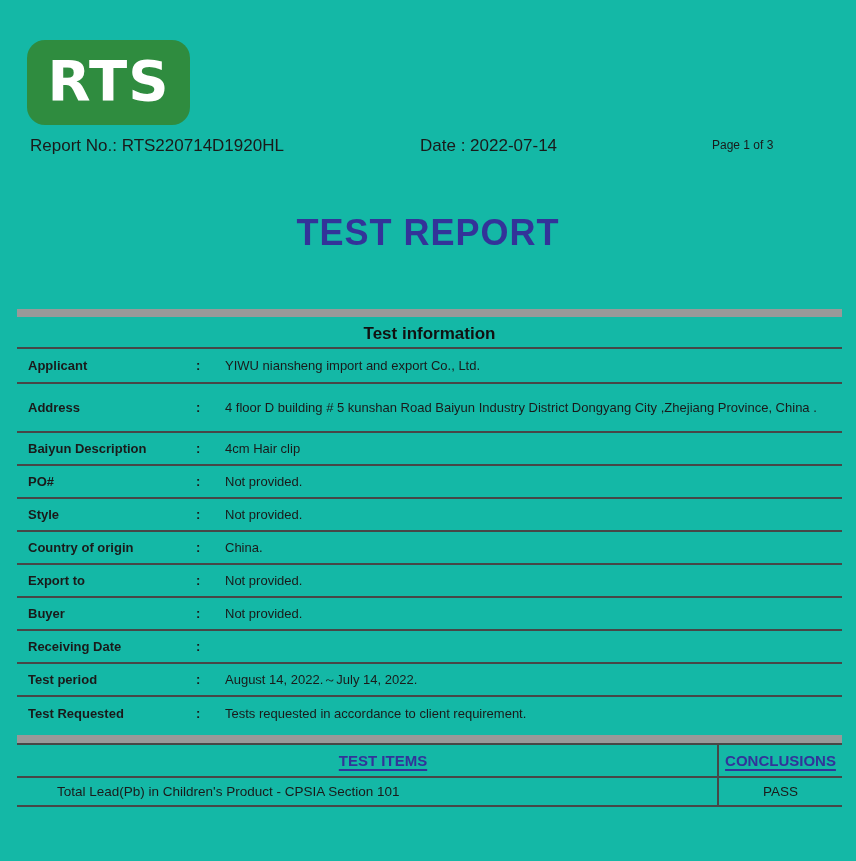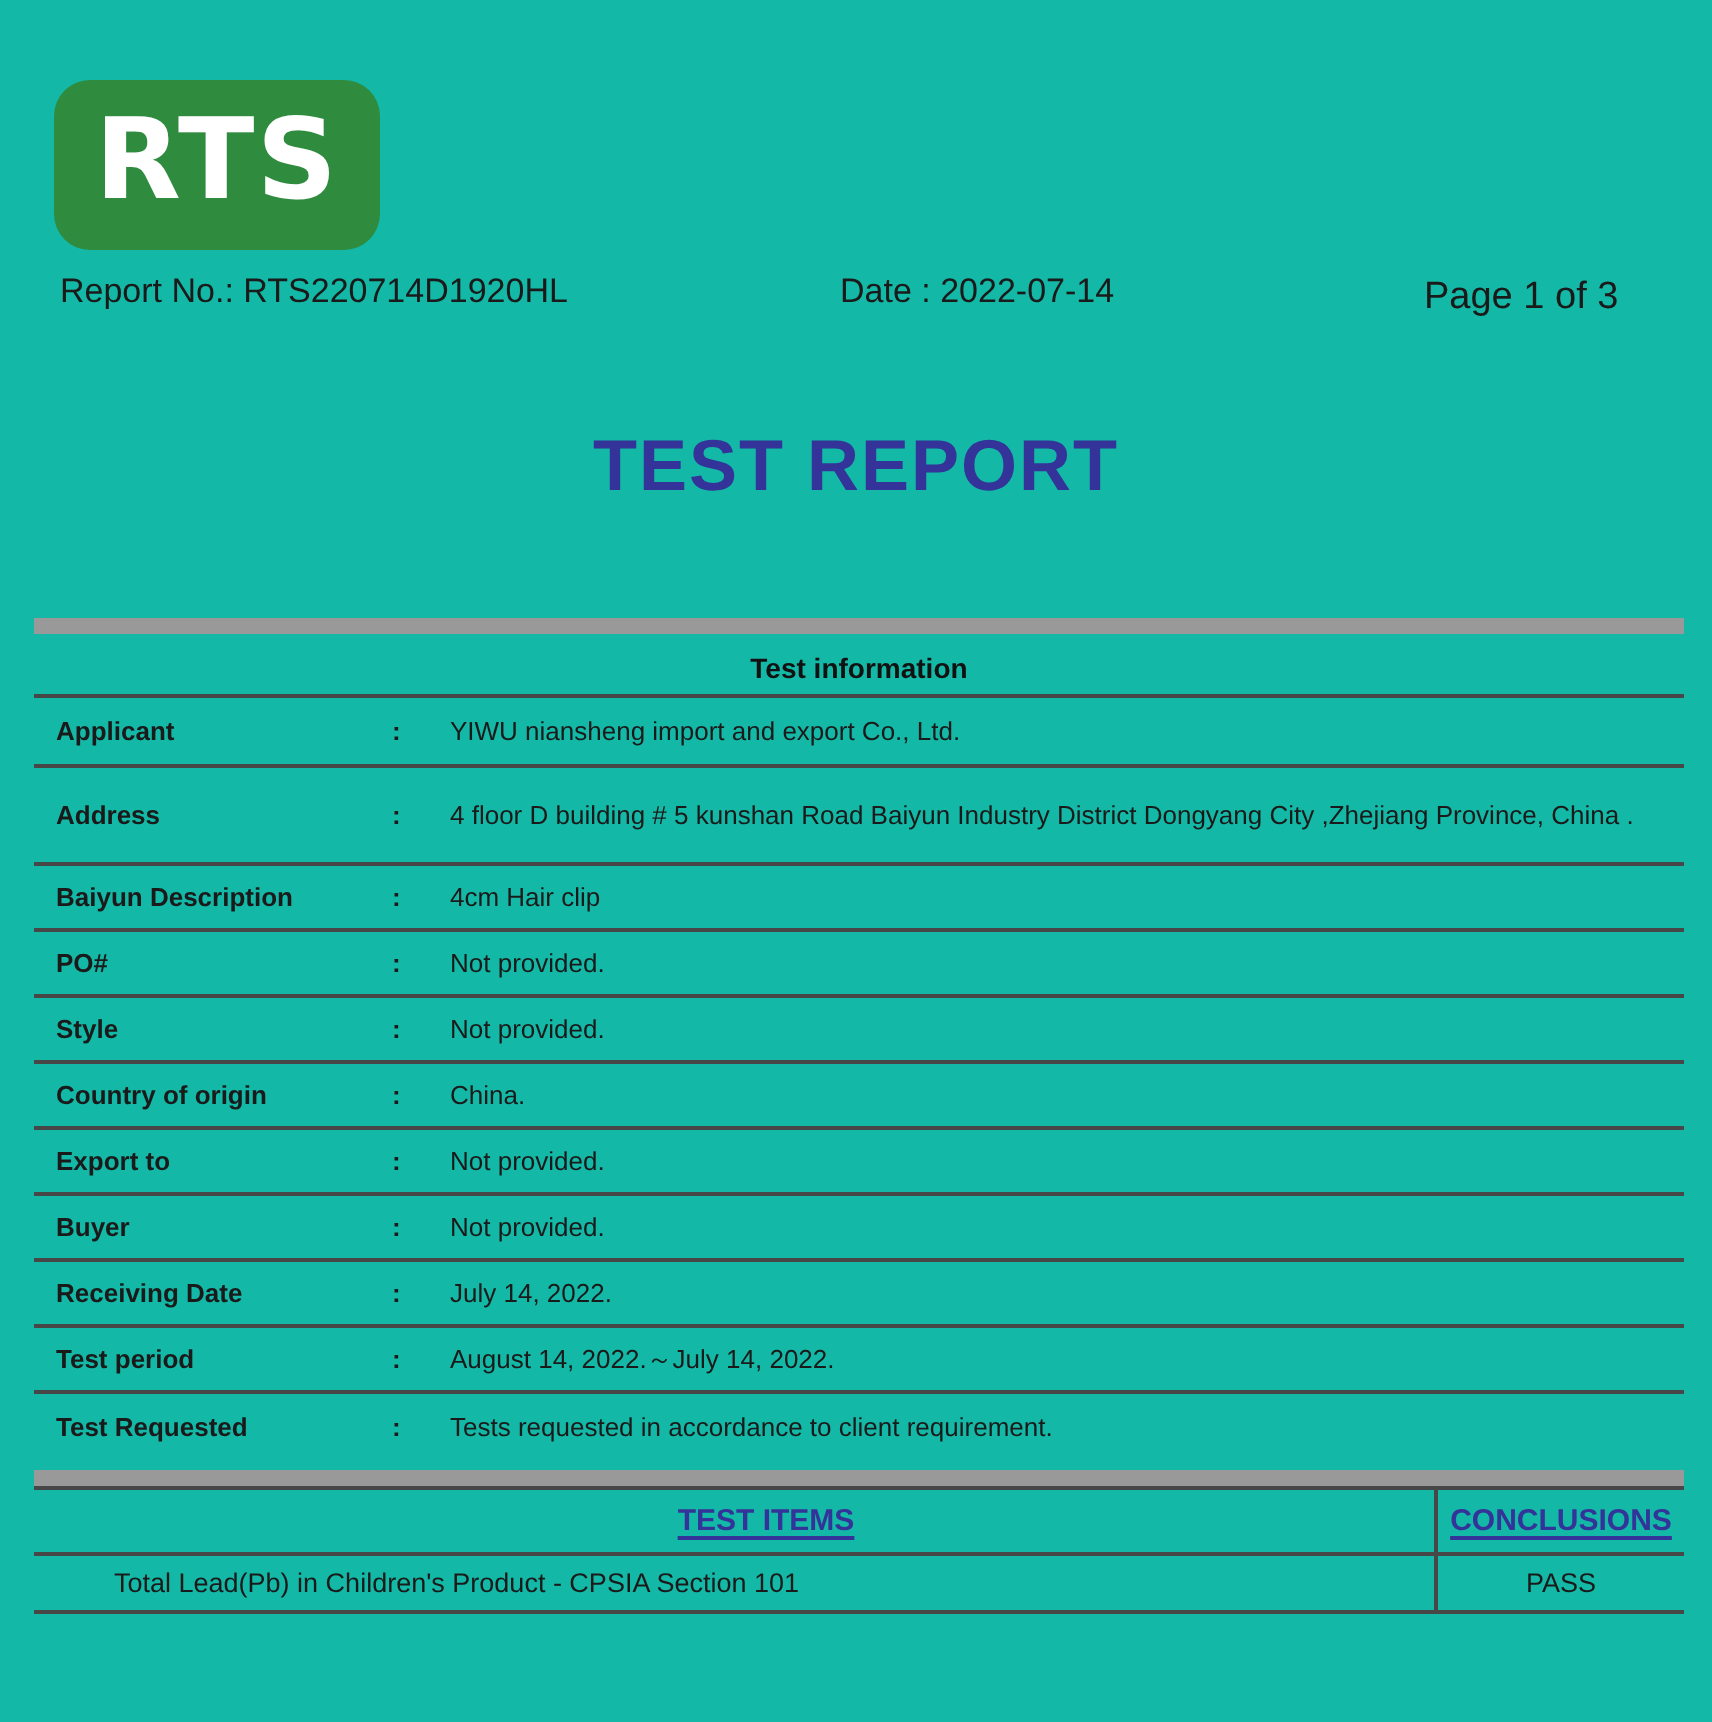--- a/index.html
+++ b/index.html
@@ -18,38 +18,38 @@
   .logo-text {
     font-family:"DejaVu Sans", sans-serif;
     font-weight:bold; font-size:56px; color:#ffffff; letter-spacing:1px;
     line-height:1; padding-bottom:4px;
   }
 
   
   .meta-row { position:absolute; top:136px; left:0; width:856px; height:24px; font-size:17px; }
   .meta-report { position:absolute; left:30px; top:0; }
   .meta-date { position:absolute; left:420px; top:0; }
-  .meta-page { position:absolute; left:712px; top:2px; font-size:19px; }
+  .meta-page { position:absolute; left:712px; top:2px; font-size:12px; }
 
   
   .title {
     position:absolute; top:212px; left:0; width:856px;
     text-align:center; font-size:36px; font-weight:bold;
     color:#333399; letter-spacing:1px;
   }
 
   
   .graybar { background:#999999; height:8px; width:825px; }
   .graybar-top { position:absolute; left:17px; top:309px; }
 
   
   .ti-section { position:absolute; left:17px; top:317px; width:825px; }
   .ti-heading {
     height:32px; line-height:34px; text-align:center;
-    font-size:14px; font-weight:bold; color:#111;
+    font-size:17px; font-weight:bold; color:#111;
     border-bottom:2px solid #474747;
   }
   .ti-row {
     display:flex; align-items:center; min-height:33px;
     border-bottom:2px solid #474747; font-size:13px;
   }
   .ti-row:last-child { border-bottom:none;align-items:center; }
   .ti-row.tall { min-height:35px; }
   .ti-row.address { min-height:49px; }
   .ti-label { width:179px; padding-left:11px; font-weight:bold; }
@@ -138,21 +138,20 @@
       <div class="ti-value">Not provided.</div>
     </div>
     <div class="ti-row">
       <div class="ti-label">Buyer</div>
       <div class="ti-colon">:</div>
       <div class="ti-value">Not provided.</div>
     </div>
     <div class="ti-row">
       <div class="ti-label">Receiving Date</div>
       <div class="ti-colon">:</div>
-      <div class="ti-value">July 14, 2022.</div>
     </div>
     <div class="ti-row">
       <div class="ti-label">Test period</div>
       <div class="ti-colon">:</div>
       <div class="ti-value">August 14, 2022.～July 14, 2022.</div>
     </div>
     <div class="ti-row">
       <div class="ti-label">Test Requested</div>
       <div class="ti-colon">:</div>
       <div class="ti-value">Tests requested in accordance to client requirement.</div>

